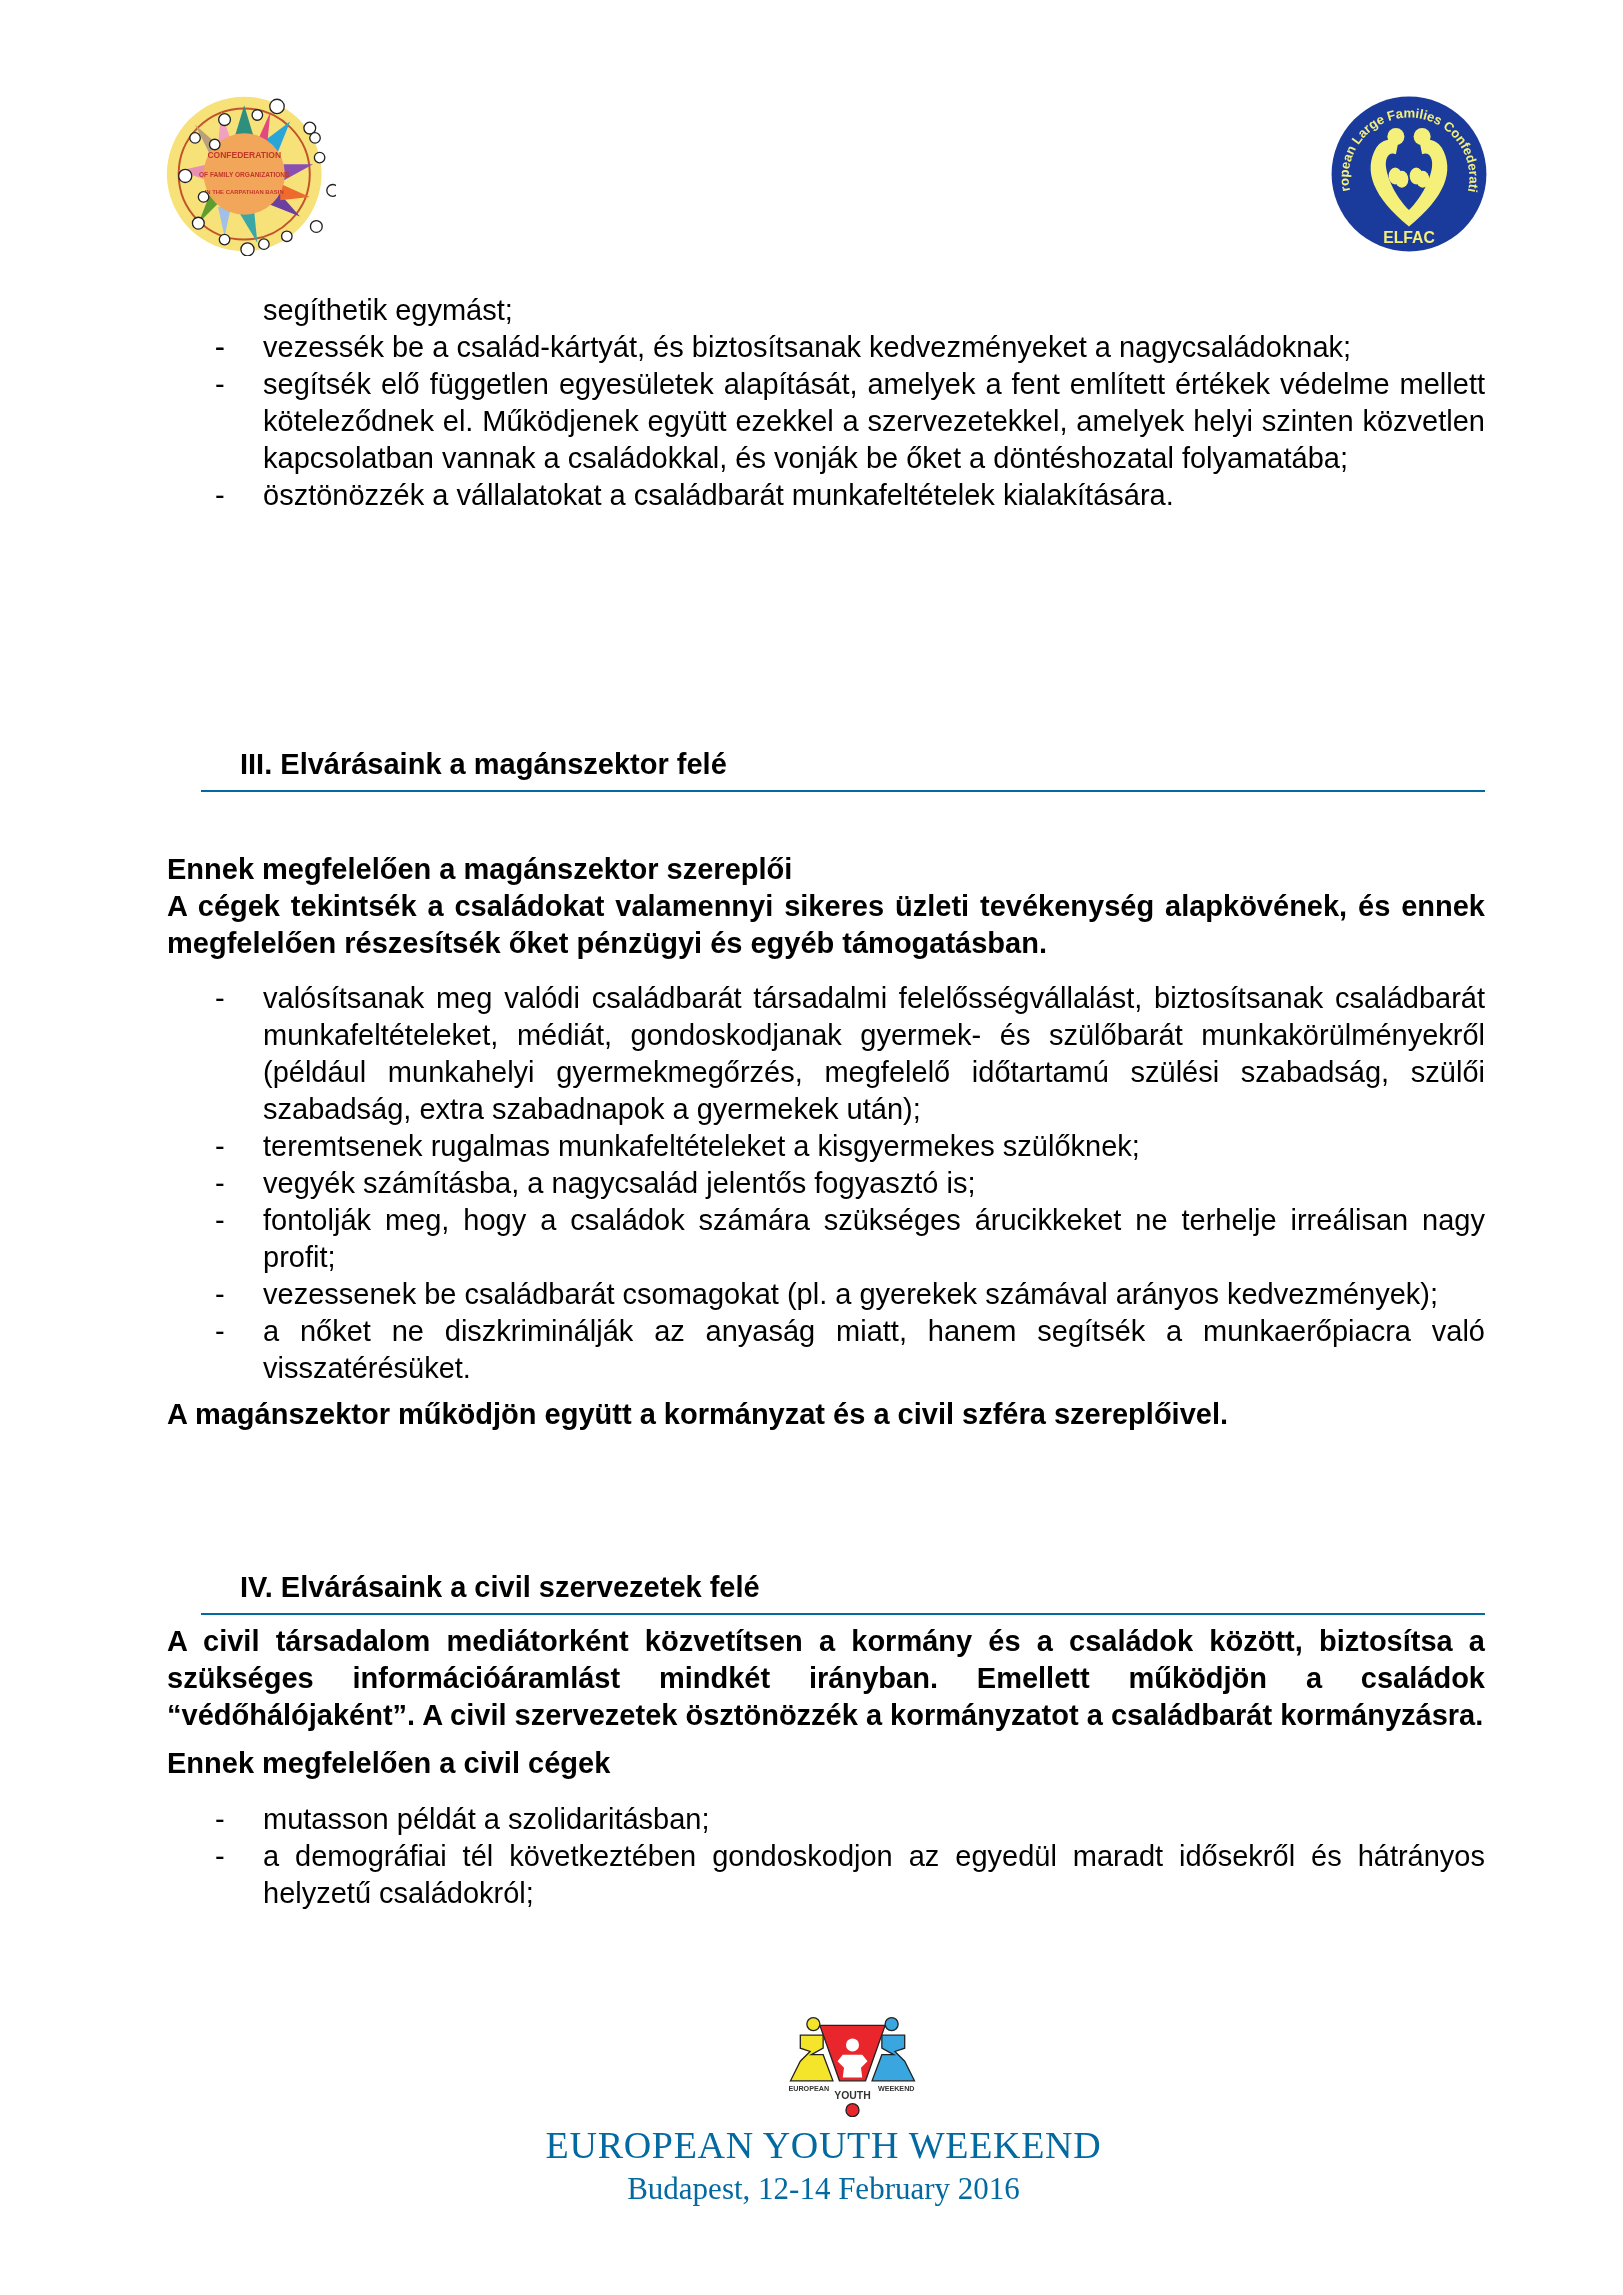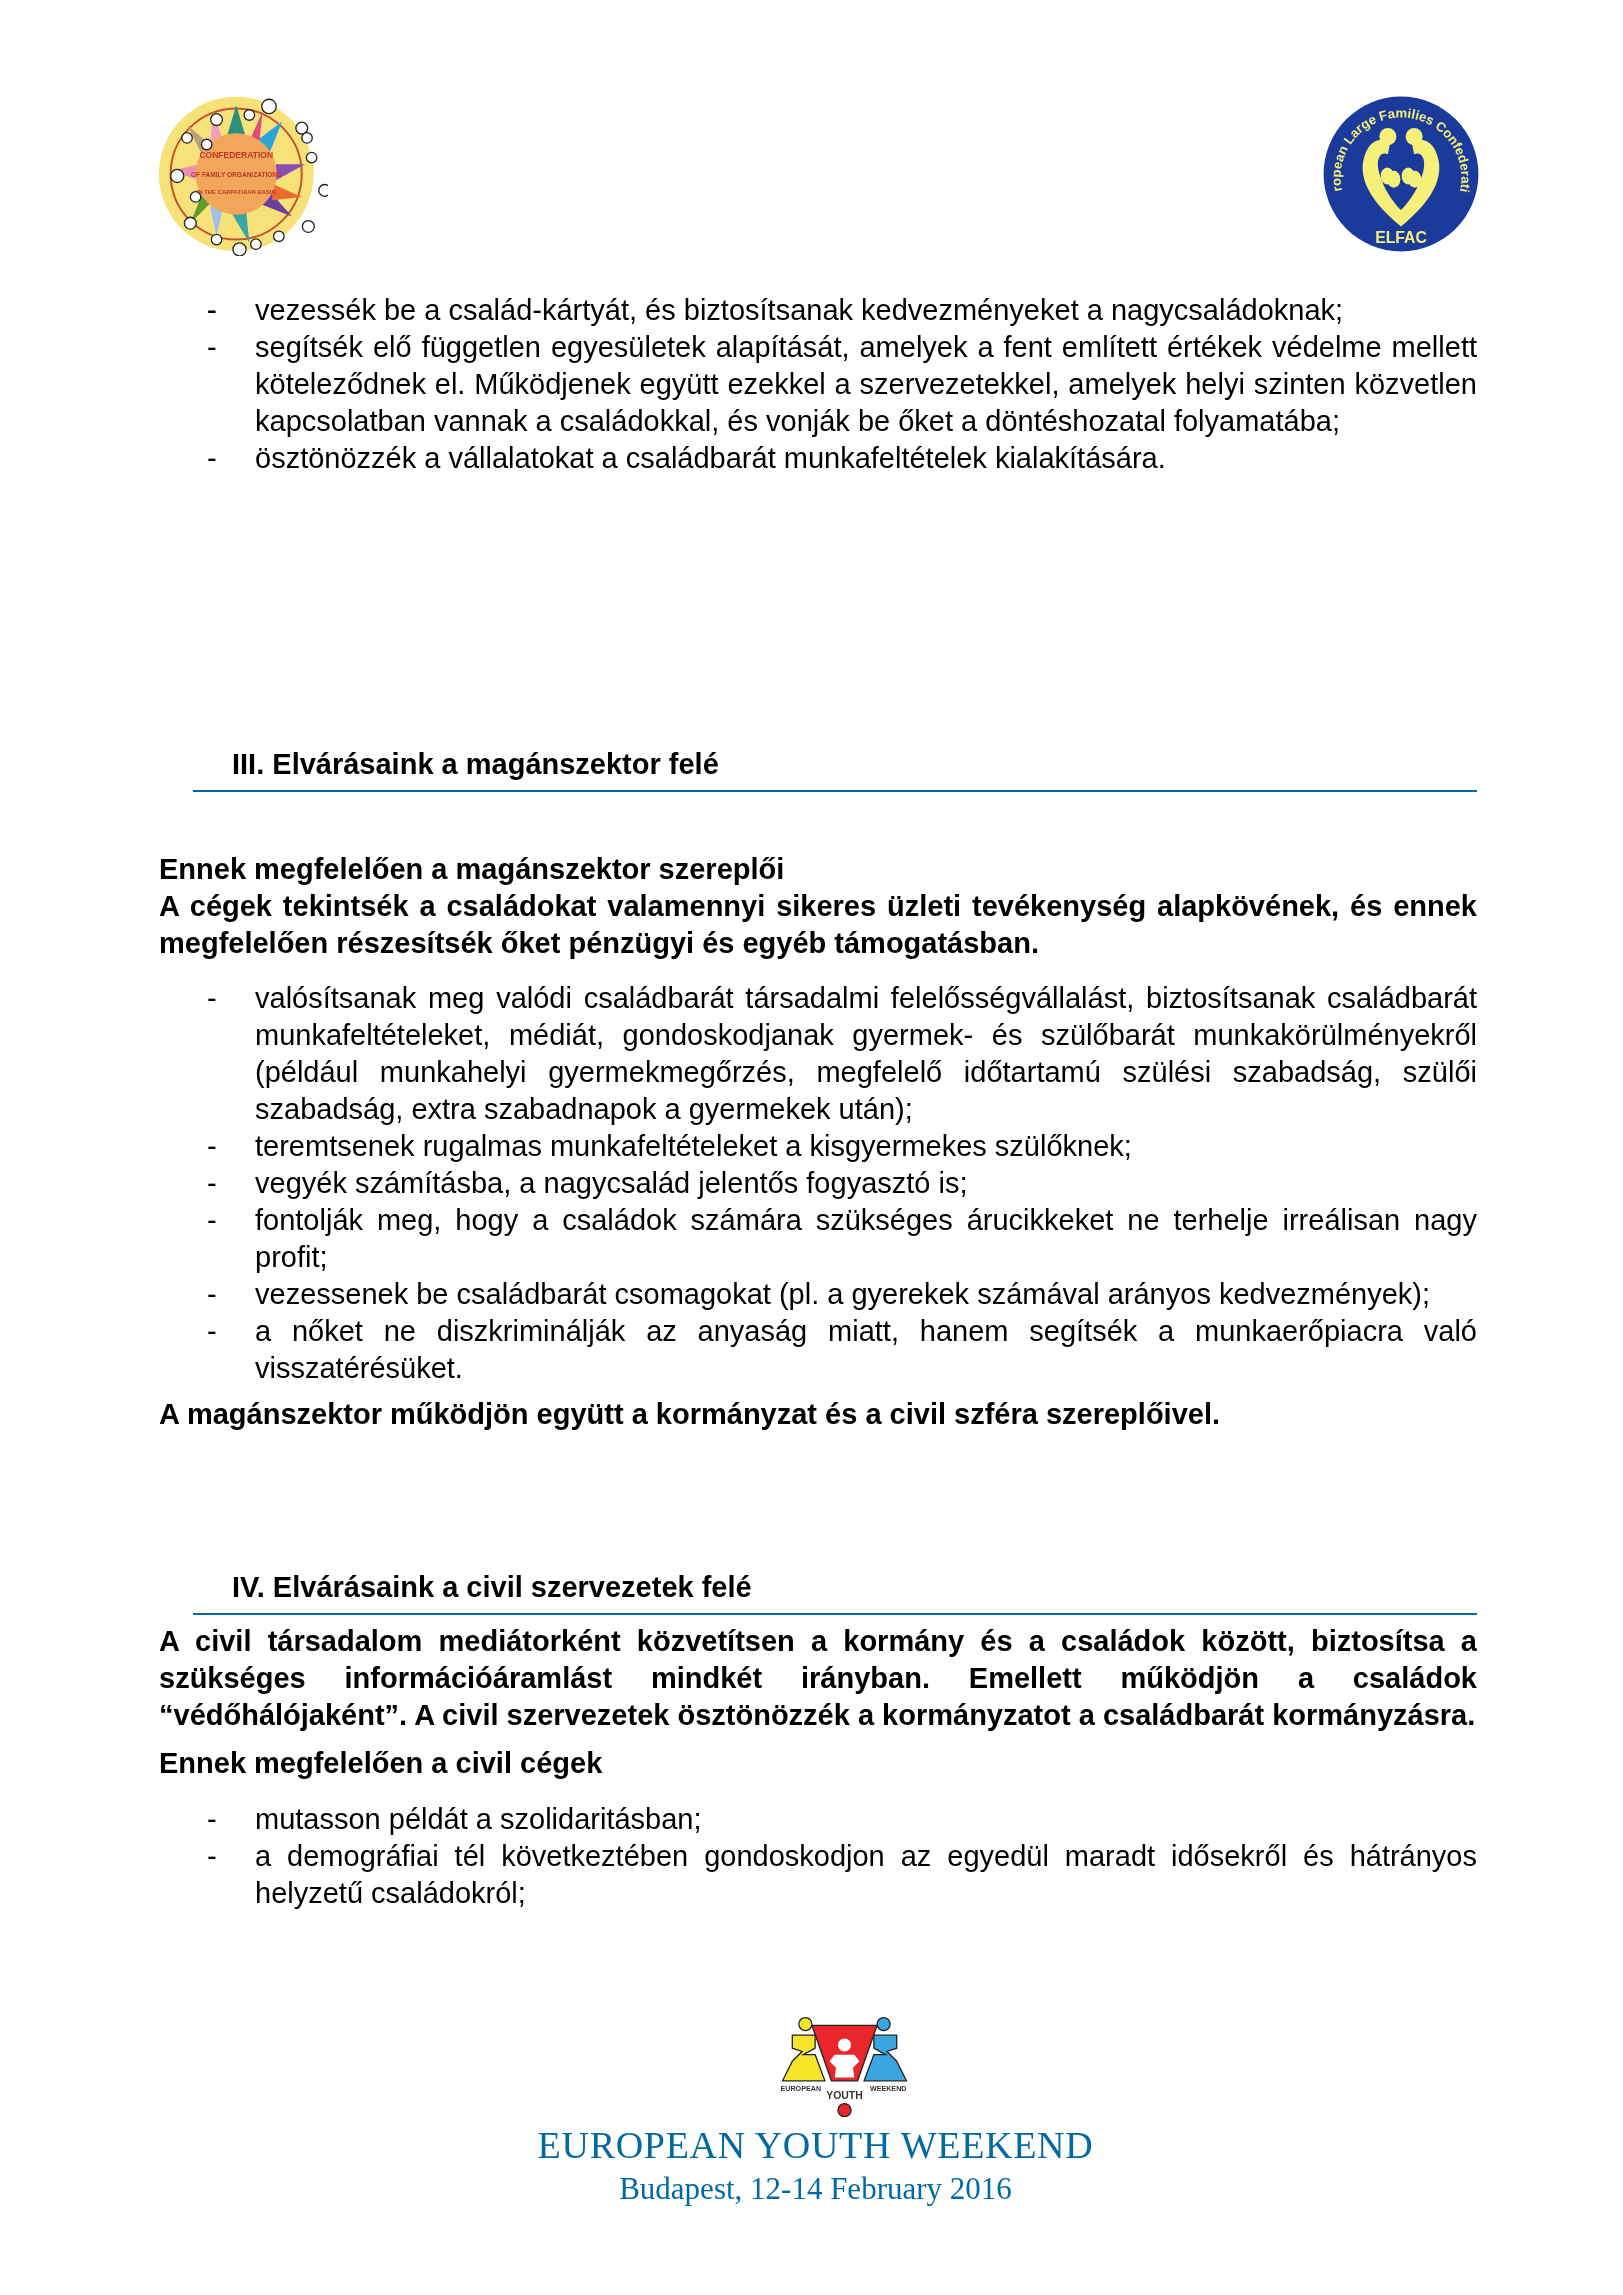--- a/index.html
+++ b/index.html
@@ -1,18 +1,18 @@
 <!DOCTYPE html>
 <html style="font-size:10.5px"><head>
 <meta charset="utf-8">
 <style>
   html, body { margin: 0; padding: 0; background: #ffffff; }
   body { width: 1623px; height: 2295px; position: relative; overflow: hidden;
          font-family: "Liberation Sans", sans-serif; color: #000; }
-  .page { position: absolute; left: 4px; top: 0; width: 1404px; height: 2295px; }
+  .page { position: absolute; left: 12px; top: 0; width: 1404px; height: 2295px; }
 
   .logo { position: absolute; }
   #logo-left { left: 147px; top: 92px; width: 177px; height: 164px; }
   #logo-right { left: 1315px; top: 92px; width: 164px; height: 164px; }
   #logo-bottom { left: 772px; top: 2012px; width: 137px; height: 105px; }
 
   .content { position: absolute; left: 155px; width: 1318px; font-size: 29px; line-height: 37px; }
 
   .bullet-list { list-style: none; margin: 0; padding: 0; }
   .bullet-list li { position: relative; padding-left: 96px; text-align: justify; text-align-last: left; }
@@ -93,20 +93,21 @@
       <circle cx="145" cy="68" r="13" fill="#f4f07a"></circle>
       <ellipse cx="104" cy="128" rx="10" ry="13" fill="#f4f07a"></ellipse>
       <ellipse cx="114" cy="133" rx="10" ry="13" fill="#f4f07a"></ellipse>
       <ellipse cx="136" cy="128" rx="10" ry="13" fill="#f4f07a"></ellipse>
       <ellipse cx="146" cy="133" rx="10" ry="13" fill="#f4f07a"></ellipse>
       <text x="125" y="230" text-anchor="middle" font-family="Liberation Sans, sans-serif" font-weight="bold" font-size="24" fill="#f4f07a">ELFAC</text>
     </svg>
   </div>
 
   <div class="content" style="top:292px;">
+    <div class="cont-line">segíthetik egymást;</div>
     <ul class="bullet-list">
       <li><span class="dash">-</span></li>
       <li><span class="dash">-</span><span>vezessék be a család-kártyát, és biztosítsanak kedvezményeket a nagycsaládoknak;</span></li>
       <li><span class="dash">-</span><span>segítsék elő független egyesületek alapítását, amelyek a fent említett értékek védelme mellett köteleződnek el. Működjenek együtt ezekkel a szervezetekkel, amelyek helyi szinten közvetlen kapcsolatban vannak a családokkal, és vonják be őket a döntéshozatal folyamatába;</span></li>
       <li><span class="dash">-</span><span>ösztönözzék a vállalatokat a családbarát munkafeltételek kialakítására.</span></li>
     </ul>
   </div>
 
   <div class="content" style="top:746px;">
     <div class="section-head">III. Elvárásaink a magánszektor felé</div>

